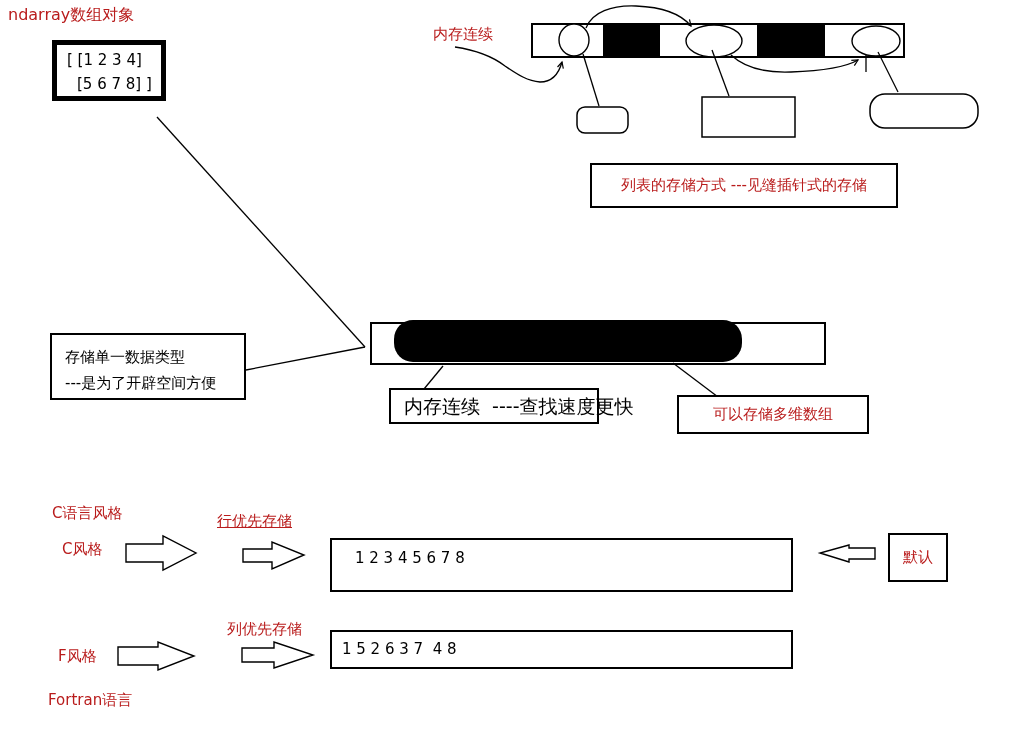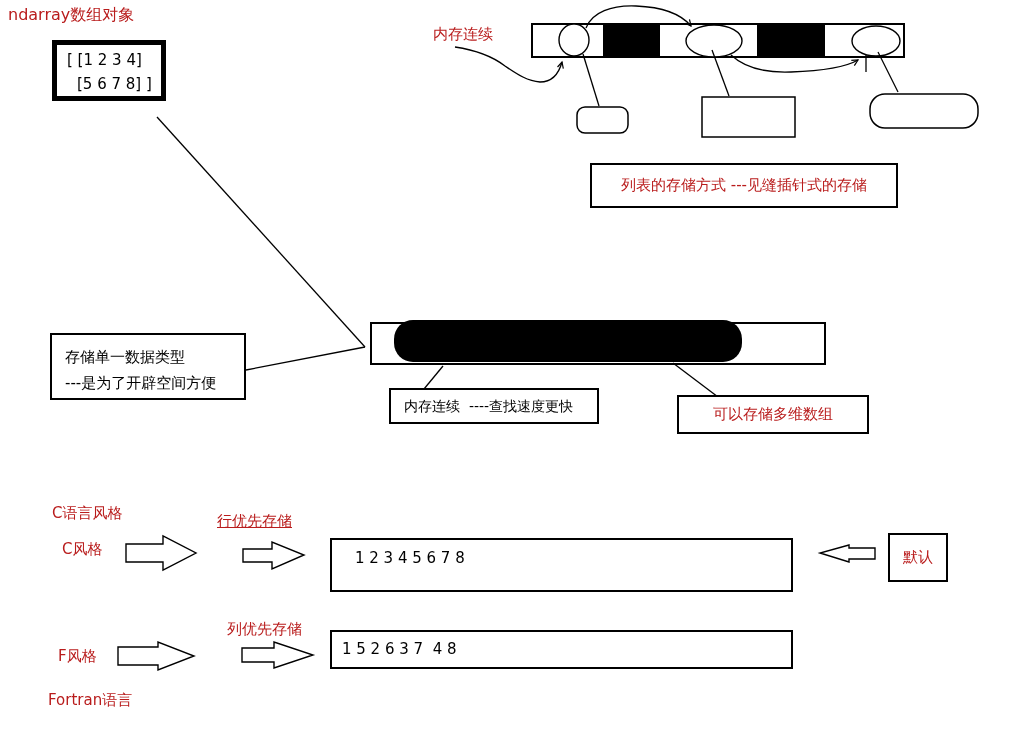--- a/index.html
+++ b/index.html
@@ -37,21 +37,21 @@
     margin-left: 28px;
   }
 
   #type-note {
     left: 50px; top: 333px; width: 196px; height: 67px;
     padding: 9px 16px 0 13px; font-size: 15px; line-height: 26px;
   }
 
   #memory-note {
     left: 389px; top: 388px; width: 210px; height: 36px;
-    padding-left: 13px; font-size: 14px; line-height: 32px;
+    padding-left: 13px; font-size: 19px; line-height: 32px;
   }
 
   #multidim-note {
     left: 677px; top: 395px; width: 192px; height: 39px;
     font-size: 15px;
   }
 
   #c-language-label { left: 52px; top: 504px; }
   #c-style-label    { left: 62px; top: 540px; }
   #row-major-label  { left: 217px; top: 512px; text-decoration: underline; }

